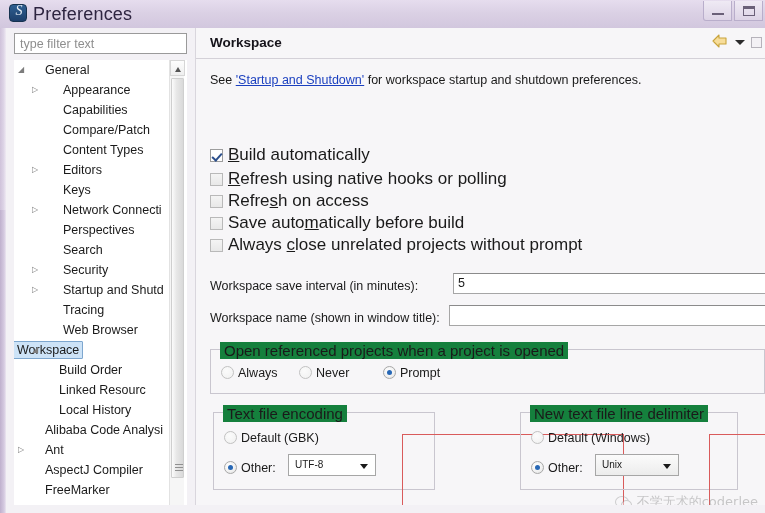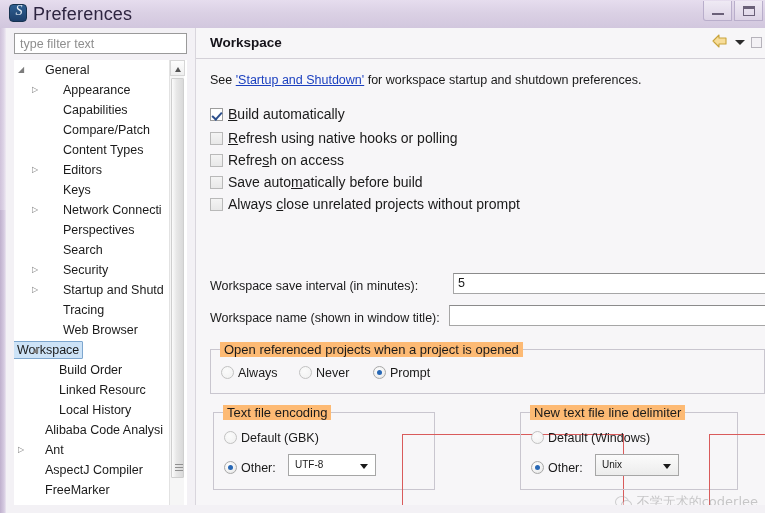--- a/index.html
+++ b/index.html
@@ -208,23 +208,24 @@
   .see-line {
     position: absolute; left: 14px; top: 14px;
     font-size: 12.5px; color: #1a1a1a;
   }
   .see-line a {
     color: #1a3fbf; text-decoration: underline;
   }
 
   .chk-row {
     position: absolute; left: 14px;
-    font-size: 14px; color: #1a1a1a;
+    font-size: 17px; color: #1a1a1a;
     height: 18px; line-height: 15px;
     white-space: nowrap;
+    margin-top: 40px;
   }
   .chk {
     display: inline-block; position: relative;
     width: 13px; height: 13px;
     vertical-align: -2px;
     margin-right: 5px;
     background: #ffffff;
     border: 1px solid #9d9d9d;
   }
   .chk.unchecked {
@@ -260,23 +261,23 @@
   }
 
   
   .group {
     position: absolute;
     border: 1px solid #c9c6cf;
     background: transparent;
   }
   .group > .g-title {
     position: absolute; top: -8px; left: 9px;
-    background: #fdba74;
+    background: #15803d;
     padding: 0 4px;
-    font-size: 13px;
+    font-size: 15px;
     color: #1a1a1a;
   }
   .radio-row {
     position: absolute;
     font-size: 12.5px; color: #1a1a1a;
     white-space: nowrap;
     line-height: 14px;
   }
   .rad {
     display: inline-block; position: relative;
@@ -462,21 +463,21 @@
           <span>Workspace name (shown in window title):</span>
         </div>
         <div class="txt-input" style="left:253px; top:246px; width:334px;"></div>
 
         <div class="group" style="left:14px; top:290px; width:555px; height:45px;">
           <span class="g-title">Open referenced projects when a project is opened</span>
           <div class="radio-row" style="left:10px; top:16px;">
             <label style="margin-right:18px;">
               <span class="rad off"></span><span>Always</span>
             </label>
-            <label style="margin-right:20px;">
+            <label style="margin-right:30px;">
               <span class="rad off"></span><span>Never</span>
             </label>
             <label>
               <span class="rad on"></span><span>Prompt</span>
             </label>
           </div>
         </div>
 
         <div class="group" style="left:17px; top:353px; width:222px; height:78px;">
           <span class="g-title">Text file encoding</span>

